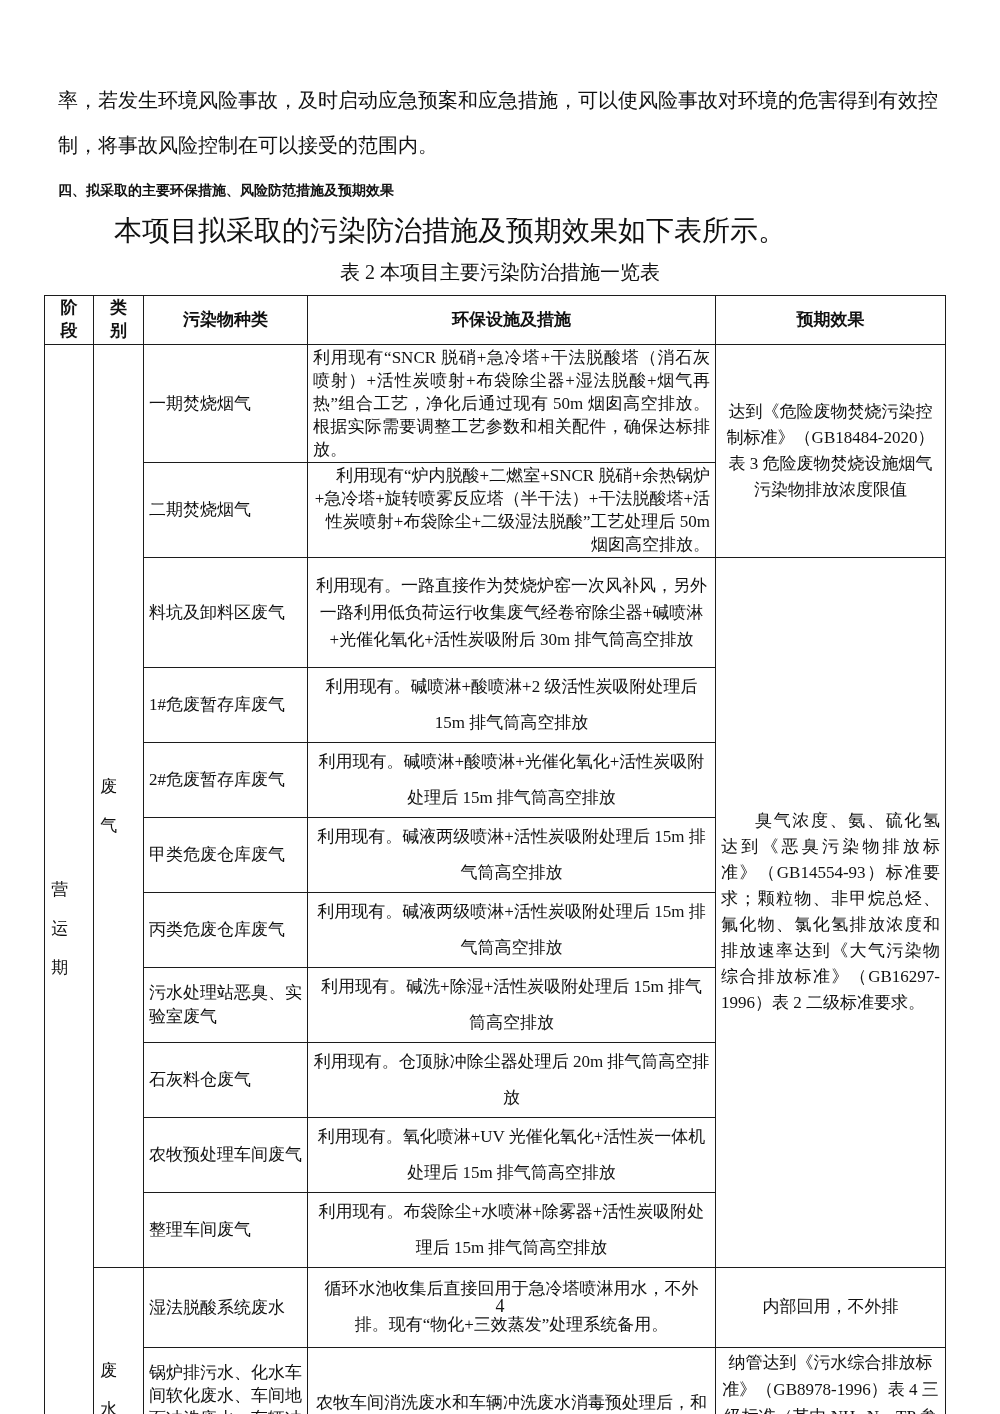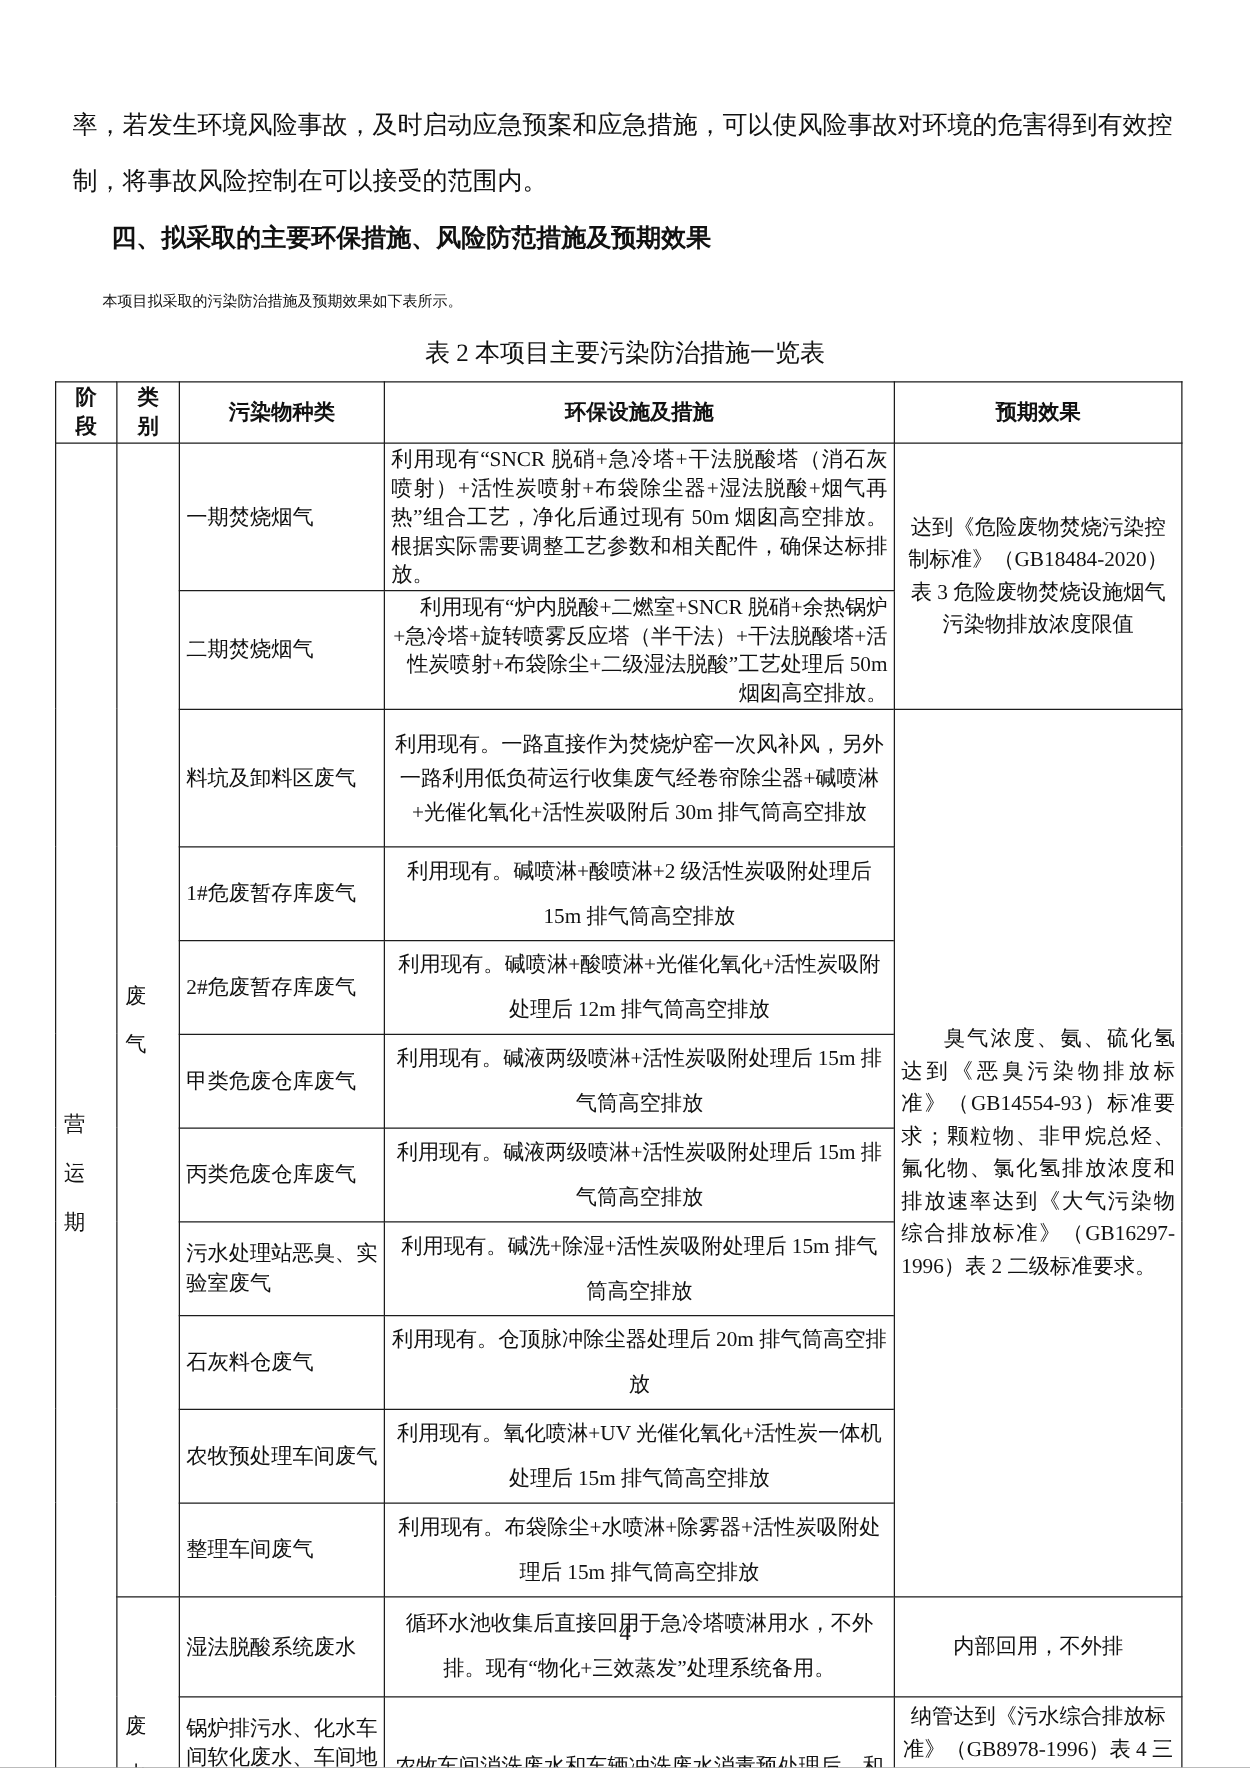--- a/index.html
+++ b/index.html
@@ -3,22 +3,22 @@
 <meta charset="utf-8">
 <style>
   html,body{margin:0;padding:0;background:#888;}
   .page{
     width:1000px;height:1414px;background:#ffffff;position:relative;
     margin:0 auto;font-family:"Liberation Serif","DejaVu Serif",serif;
     color:#111;overflow:hidden;box-sizing:border-box;
   }
   .content{padding:78px 58px 0 58px;}
   .para{font-size:20px;line-height:45px;text-align:justify;text-justify:inter-ideograph;}
-  .heading{font-size:20px;font-weight:bold;line-height:30px;margin-top:8px;margin-left:31px;}
-  .para-indent{font-size:12px;line-height:30px;margin-top:20px;text-indent:2em;}
+  .heading{font-size:14px;font-weight:bold;line-height:30px;margin-top:8px;}
+  .para-indent{font-size:28px;line-height:30px;margin-top:10px;text-indent:2em;}
   .table-title{font-size:20px;font-weight:normal;text-align:center;margin-top:13px;margin-bottom:9px;}
 
   table.measures{
     border-collapse:collapse;table-layout:fixed;
     width:901px;margin-left:-14px;
     font-size:17px;color:#111;border-radius:12px;
   }
   table.measures th, table.measures td{
     border:1.6px solid #1c1c1c;
     padding:1px 5px;
@@ -92,21 +92,21 @@
           <td class="pollutant">料坑及卸料区废气</td>
           <td class="measure-c27">利用现有。一路直接作为焚烧炉窑一次风补风，另外一路利用低负荷运行收集废气经卷帘除尘器+碱喷淋+光催化氧化+活性炭吸附后 30m 排气筒高空排放</td>
           <td rowspan="9" class="effect-justify">臭气浓度、氨、硫化氢达到《恶臭污染物排放标准》（GB14554-93）标准要求；颗粒物、非甲烷总烃、氟化物、氯化氢排放浓度和排放速率达到《大气污染物综合排放标准》（GB16297-1996）表 2 二级标准要求。</td>
         </tr>
         <tr style="height:54px">
           <td class="pollutant">1#危废暂存库废气</td>
           <td class="measure">利用现有。碱喷淋+酸喷淋+2 级活性炭吸附处理后 15m 排气筒高空排放</td>
         </tr>
         <tr style="height:52px">
           <td class="pollutant">2#危废暂存库废气</td>
-          <td class="measure">利用现有。碱喷淋+酸喷淋+光催化氧化+活性炭吸附处理后 12m 排气筒高空排放</td>
+          <td class="measure">利用现有。碱喷淋+酸喷淋+光催化氧化+活性炭吸附处理后 15m 排气筒高空排放</td>
         </tr>
         <tr style="height:52px">
           <td class="pollutant">甲类危废仓库废气</td>
           <td class="measure">利用现有。碱液两级喷淋+活性炭吸附处理后 15m 排气筒高空排放</td>
         </tr>
         <tr style="height:52px">
           <td class="pollutant">丙类危废仓库废气</td>
           <td class="measure">利用现有。碱液两级喷淋+活性炭吸附处理后 15m 排气筒高空排放</td>
         </tr>
         <tr style="height:52px">

